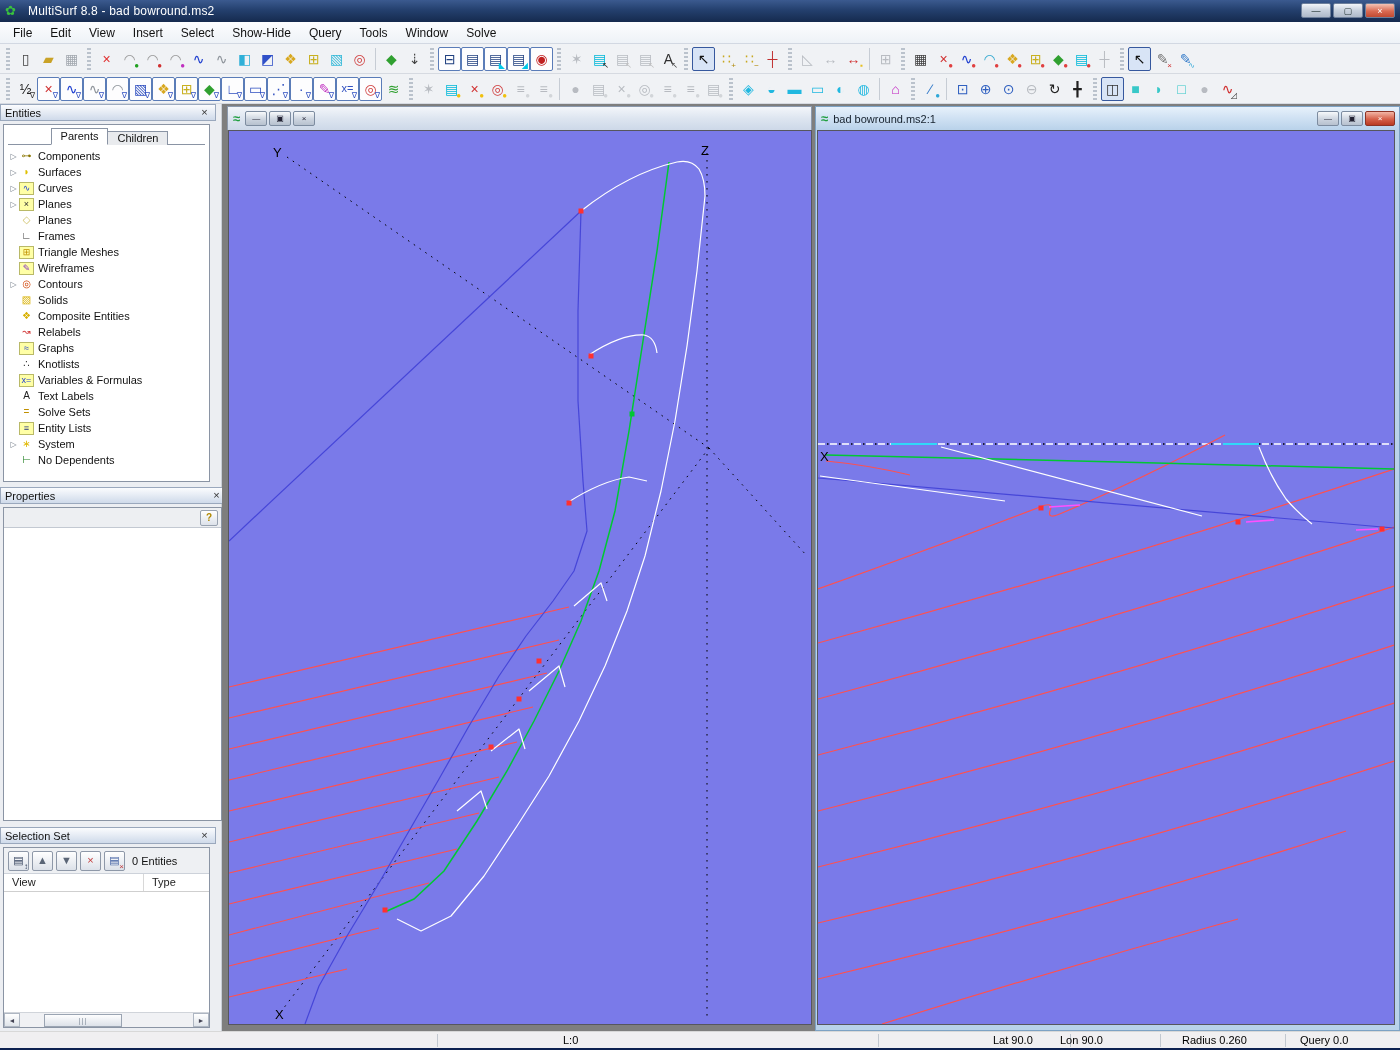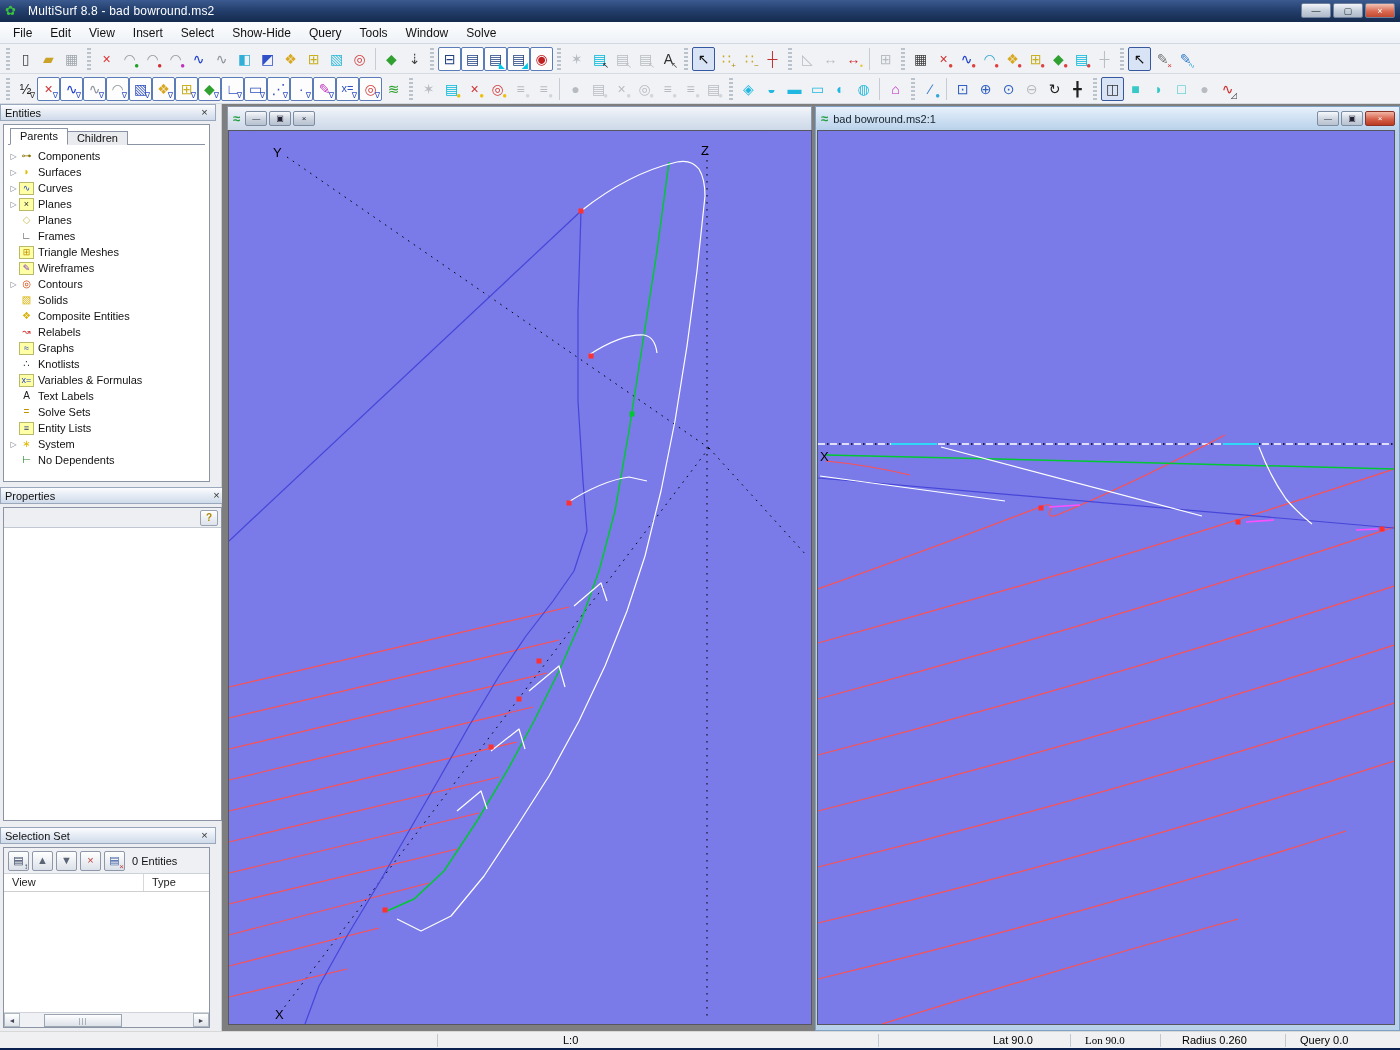--- a/index.html
+++ b/index.html
@@ -45,21 +45,21 @@
   #dock { position:absolute; left:0; top:104px; width:222px; height:927px; background:#eceef2;
     border-right:1px solid #c9ced6; }
   .panel-title { height:17px; background:linear-gradient(180deg,#fbfcfe,#cfdaea);
     border:1px solid #9aa8bd; display:flex; align-items:center; padding:0 4px; }
   .panel-title .pt { flex:1; font-size:11px; color:#111; }
   .panel-title .pclose { width:13px; height:13px; text-align:center; line-height:12px;
     font-size:11px; color:#333; }
   .panel-body { position:absolute; left:3px; right:6px; border:1px solid #8a94a4; background:#fff; }
 
   
-  #entities-tabs { display:flex; padding:3px 0 0 6px; height:20px; }
+  #entities-tabs { display:flex; padding:3px 0 0 6px; height:20px;justify-content:center; }
   .tab { border:1px solid #8a94a4; padding:1px 9px 2px; font-size:11px; background:#fff;
     border-bottom:1px solid #fff; position:relative; z-index:2; }
   .tab.inactive { background:#e9ebee; border-bottom:none; margin-top:3px; z-index:1;
     border-left:none; padding-top:0; }
   #tabs-underline { height:1px; background:#8a94a4; margin:0 4px 2px 4px; position:relative; top:-1px;}
   .trow { height:16px; display:flex; align-items:center; padding-left:4px; }
   .arr { width:11px; font-size:8px; color:#7a838e; text-align:center; flex:0 0 auto; }
   .ticon { width:15px; height:13px; display:flex; align-items:center; justify-content:center;
     margin-right:4px; font-size:10px; line-height:1; flex:0 0 auto; }
   .ticon.box { background:#ffffa6; border:1px solid #b9b968; font-size:9px; }
@@ -790,17 +790,17 @@
 </div>
 
 <div id="statusbar">
   <div class="ssep" style="left:437px;"></div>
   <div class="ssep" style="left:878px;"></div>
   <div class="ssep" style="left:1070px;"></div>
   <div class="ssep" style="left:1160px;"></div>
   <div class="ssep" style="left:1285px;"></div>
   <span class="stext" style="left:563px;">L:0</span>
   <span class="stext" style="left:993px;">Lat 90.0</span>
-  <span class="stext" style="left:1085px;font-family:Liberation Serif, serif;">Lon 90.0</span>
+  <span class="stext" style="left:1060px;">Lon 90.0</span>
   <span class="stext" style="left:1182px;">Radius 0.260</span>
   <span class="stext" style="left:1300px;">Query 0.0</span>
 </div>
 <div id="taskstrip"></div>
 
 </body></html>

